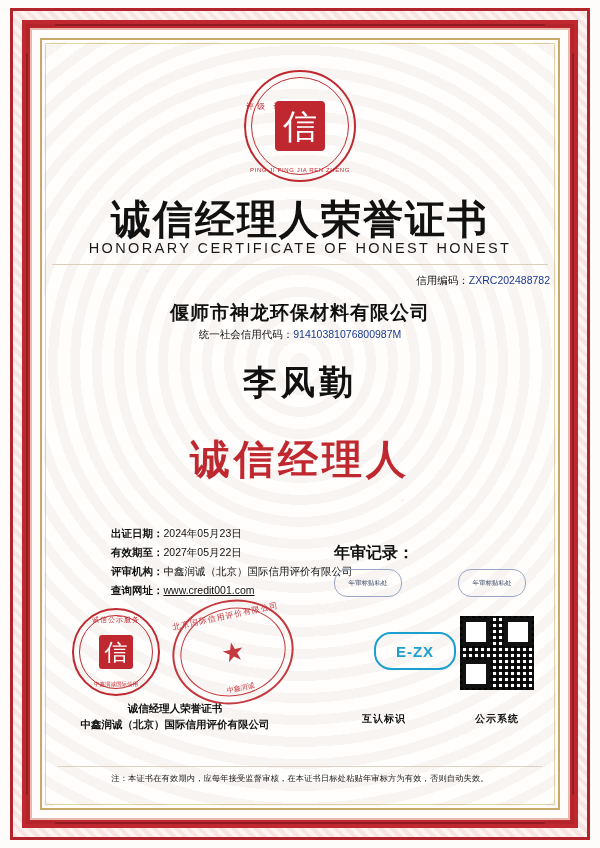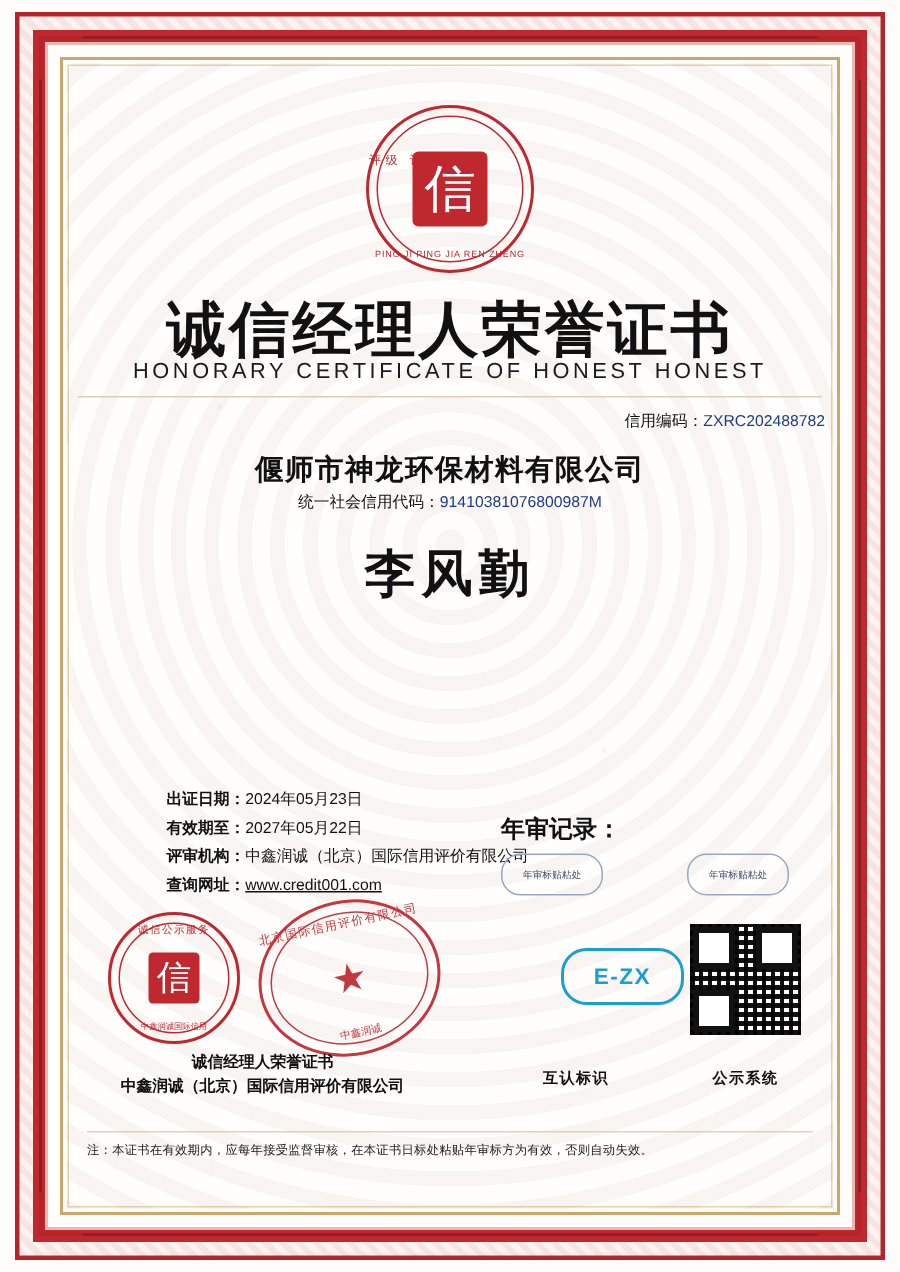--- a/index.html
+++ b/index.html
@@ -226,22 +226,22 @@
   .cap-ezx{
     position:absolute;left:318px;top:104px;width:100px;text-align:left;
     font-size:10px;color:#111;font-weight:bold;letter-spacing:1px;
   }
   .cap-qr{
     position:absolute;right:10px;top:104px;width:98px;text-align:center;
     font-size:10px;color:#111;font-weight:bold;letter-spacing:1px;
   }
 
   .footnote{
-    position:absolute;left:14px;right:14px;bottom:34px;
-    font-size:8.2px;color:#222;
+    position:absolute;left:14px;right:14px;bottom:22px;
+    font-size:8.2px;color:#222;text-align:center;
     border-top:1px solid #ddd2bd;padding-top:6px;
     letter-spacing:.2px;
   }
 </style>
 </head>
 <body>
 
 <div class="page">
   <div class="frame-outer"></div>
   <div class="frame-mid"></div>
@@ -270,20 +270,21 @@
       <span class="lbl">信用编码：</span><span>ZXRC202488782</span>
     </div>
 
     <div class="company">偃师市神龙环保材料有限公司</div>
 
     <div class="uscc">
       <span class="lbl">统一社会信用代码：</span><span>91410381076800987M</span>
     </div>
 
     <div class="person">李风勤</div>
+    <div class="award">诚信经理人</div>
 
     <div class="info">
       <div class="row">
         <span class="k">出证日期：</span><span>2024年05月23日</span>
       </div>
       <div class="row">
         <span class="k">有效期至：</span><span>2027年05月22日</span>
       </div>
       <div class="row">
         <span class="k">评审机构：</span><span>中鑫润诚（北京）国际信用评价有限公司</span>

